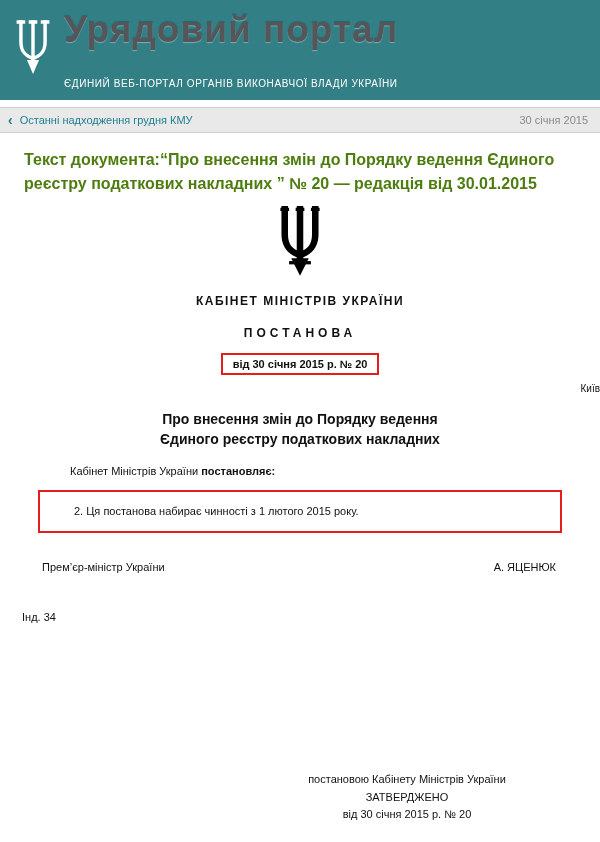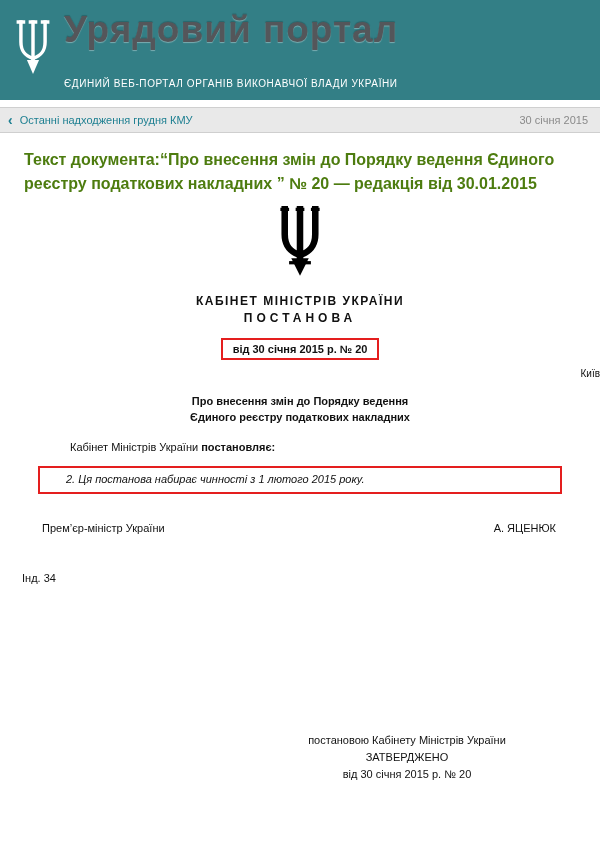--- a/index.html
+++ b/index.html
@@ -37,34 +37,34 @@
   
   .headline {
     color:#4d7c0f; font-weight:bold; font-size:16px;
     margin:15px 24px 0; line-height:1.5;
   }
 
   
   .doc { font-size:11px; }
   .emblem { text-align:center; margin-top:10px; color:#000; }
   .org { text-align:center; font-weight:bold; font-size:12px; letter-spacing:1.5px; margin-top:14px; }
-  .doctype { text-align:center; font-weight:bold; font-size:12px; letter-spacing:4px; margin-top:3px; }
+  .doctype { text-align:center; font-weight:bold; font-size:12px; letter-spacing:4px; margin-top:18px; }
   .dateline-wrap { text-align:center; margin-top:13px; }
   .red-inline {
     display:inline-block; border:2px solid #e41e1e;
     padding:3px 10px; font-weight:bold; font-size:11px;
   }
   .city { text-align:right; font-size:10px; margin-top:8px; }
-  .doc-title { text-align:center; font-weight:bold; font-size:11px; margin-top:15px; line-height:1.45; }
+  .doc-title { text-align:center; font-weight:bold; font-size:14px; margin-top:15px; line-height:1.45; }
   .para { margin:13px 42px 0; text-align:justify; line-height:1.5; }
   .indent { text-indent:28px; }
   .red-block {
     border:2px solid #e41e1e; margin:11px 38px 0; padding:4px 8px;
   }
-  .red-block p { margin:0; padding-left:18px; line-height:1.4;font-style:italic; }
+  .red-block p { margin:8px; padding-left:18px; line-height:1.4; }
   .sig-row {
     display:flex; justify-content:space-between;
     margin:28px 44px 0 42px; font-weight:normal; font-size:11px;
   }
   .index { margin:38px 0 0 22px; font-size:11px; }
   .approved {
     width:270px; margin:148px 58px 0 auto; text-align:center;
     line-height:1.55; font-size:11px;
   }
 </style>

